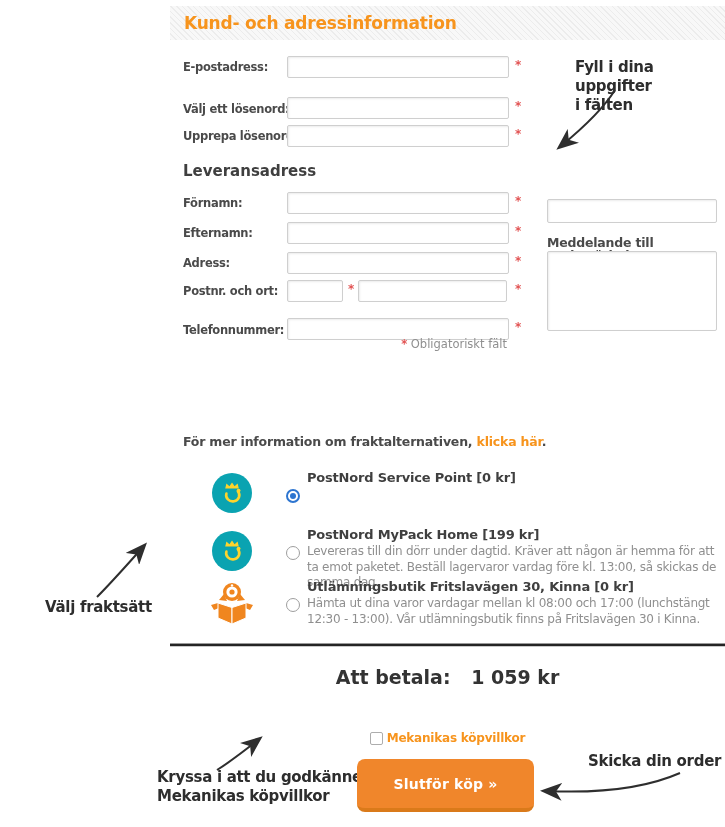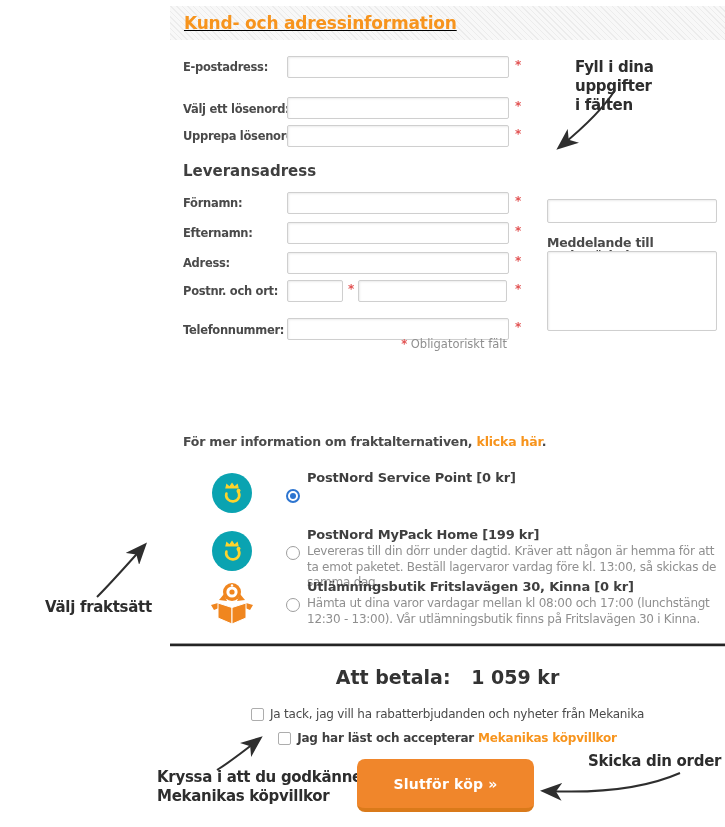--- a/index.html
+++ b/index.html
@@ -3,21 +3,21 @@
 <meta charset="utf-8">
 <style>
   * { box-sizing: border-box; margin: 0; padding: 0; }
   body { background: #fff; font-family: "DejaVu Sans", "Liberation Sans", sans-serif; }
   .page { position: relative; width: 725px; height: 827px; background: #fff; overflow: hidden; }
 
   
   .hatch-bar {
     position: absolute; left: 170px; width: 555px; height: 34px;
     background: repeating-linear-gradient(45deg, #ececec 0 1px, #f8f8f8 1px 4px);
-    display: flex; align-items: center; padding-left: 14px; text-decoration: underline;
+    display: flex; align-items: center; padding-left: 14px;
   }
   .section-title { color: #f7941d; font-weight: bold; font-size: 17px; letter-spacing: -0.2px; }
 
   
   .form-row { position: absolute; left: 183px; width: 360px; height: 24px; }
   .flabel {
     position: absolute; left: 0; top: 4px; display: flex; align-items: center; gap: 4px;
     font-size: 11.5px; font-weight: 600; color: #4a4a4a; letter-spacing: -0.3px; white-space: nowrap;
   }
   .finput {
@@ -227,27 +227,22 @@
   </svg>
   <div class="annotation" style="left:45px; top:598px;">Välj fraktsätt</div>
 
   <div class="separator"></div>
 
   <div class="total-row">
     <span>Att betala:</span>
     <span class="tval">1 059 kr</span>
   </div>
 
-  <div class="cbrow" style="top:707px;">
-    <span class="cb"></span>
-    <span class="cb-label">Ja tack, jag vill ha rabatterbjudanden och nyheter från Mekanika</span>
-  </div>
   <div class="cbrow" style="top:731px;">
     <span class="cb"></span>
-    <span class="cb-label-bold">Jag har läst och accepterar</span>
     <span class="terms-link" style="margin-left:-2px;">Mekanikas köpvillkor</span>
   </div>
 
   <svg class="arrow-svg" style="left:205px; top:730px;" width="70" height="45">
     <defs>
       <marker id="ah3" markerWidth="11" markerHeight="9" refX="8" refY="4.5" orient="auto">
         <path d="M0,0 L11,4.5 L0,9 L3,4.5 Z" fill="#2e2e2e"></path>
       </marker>
     </defs>
     <path d="M12,40 Q28,30 53,10" fill="none" stroke="#2e2e2e" stroke-width="2" marker-end="url(#ah3)"></path>

